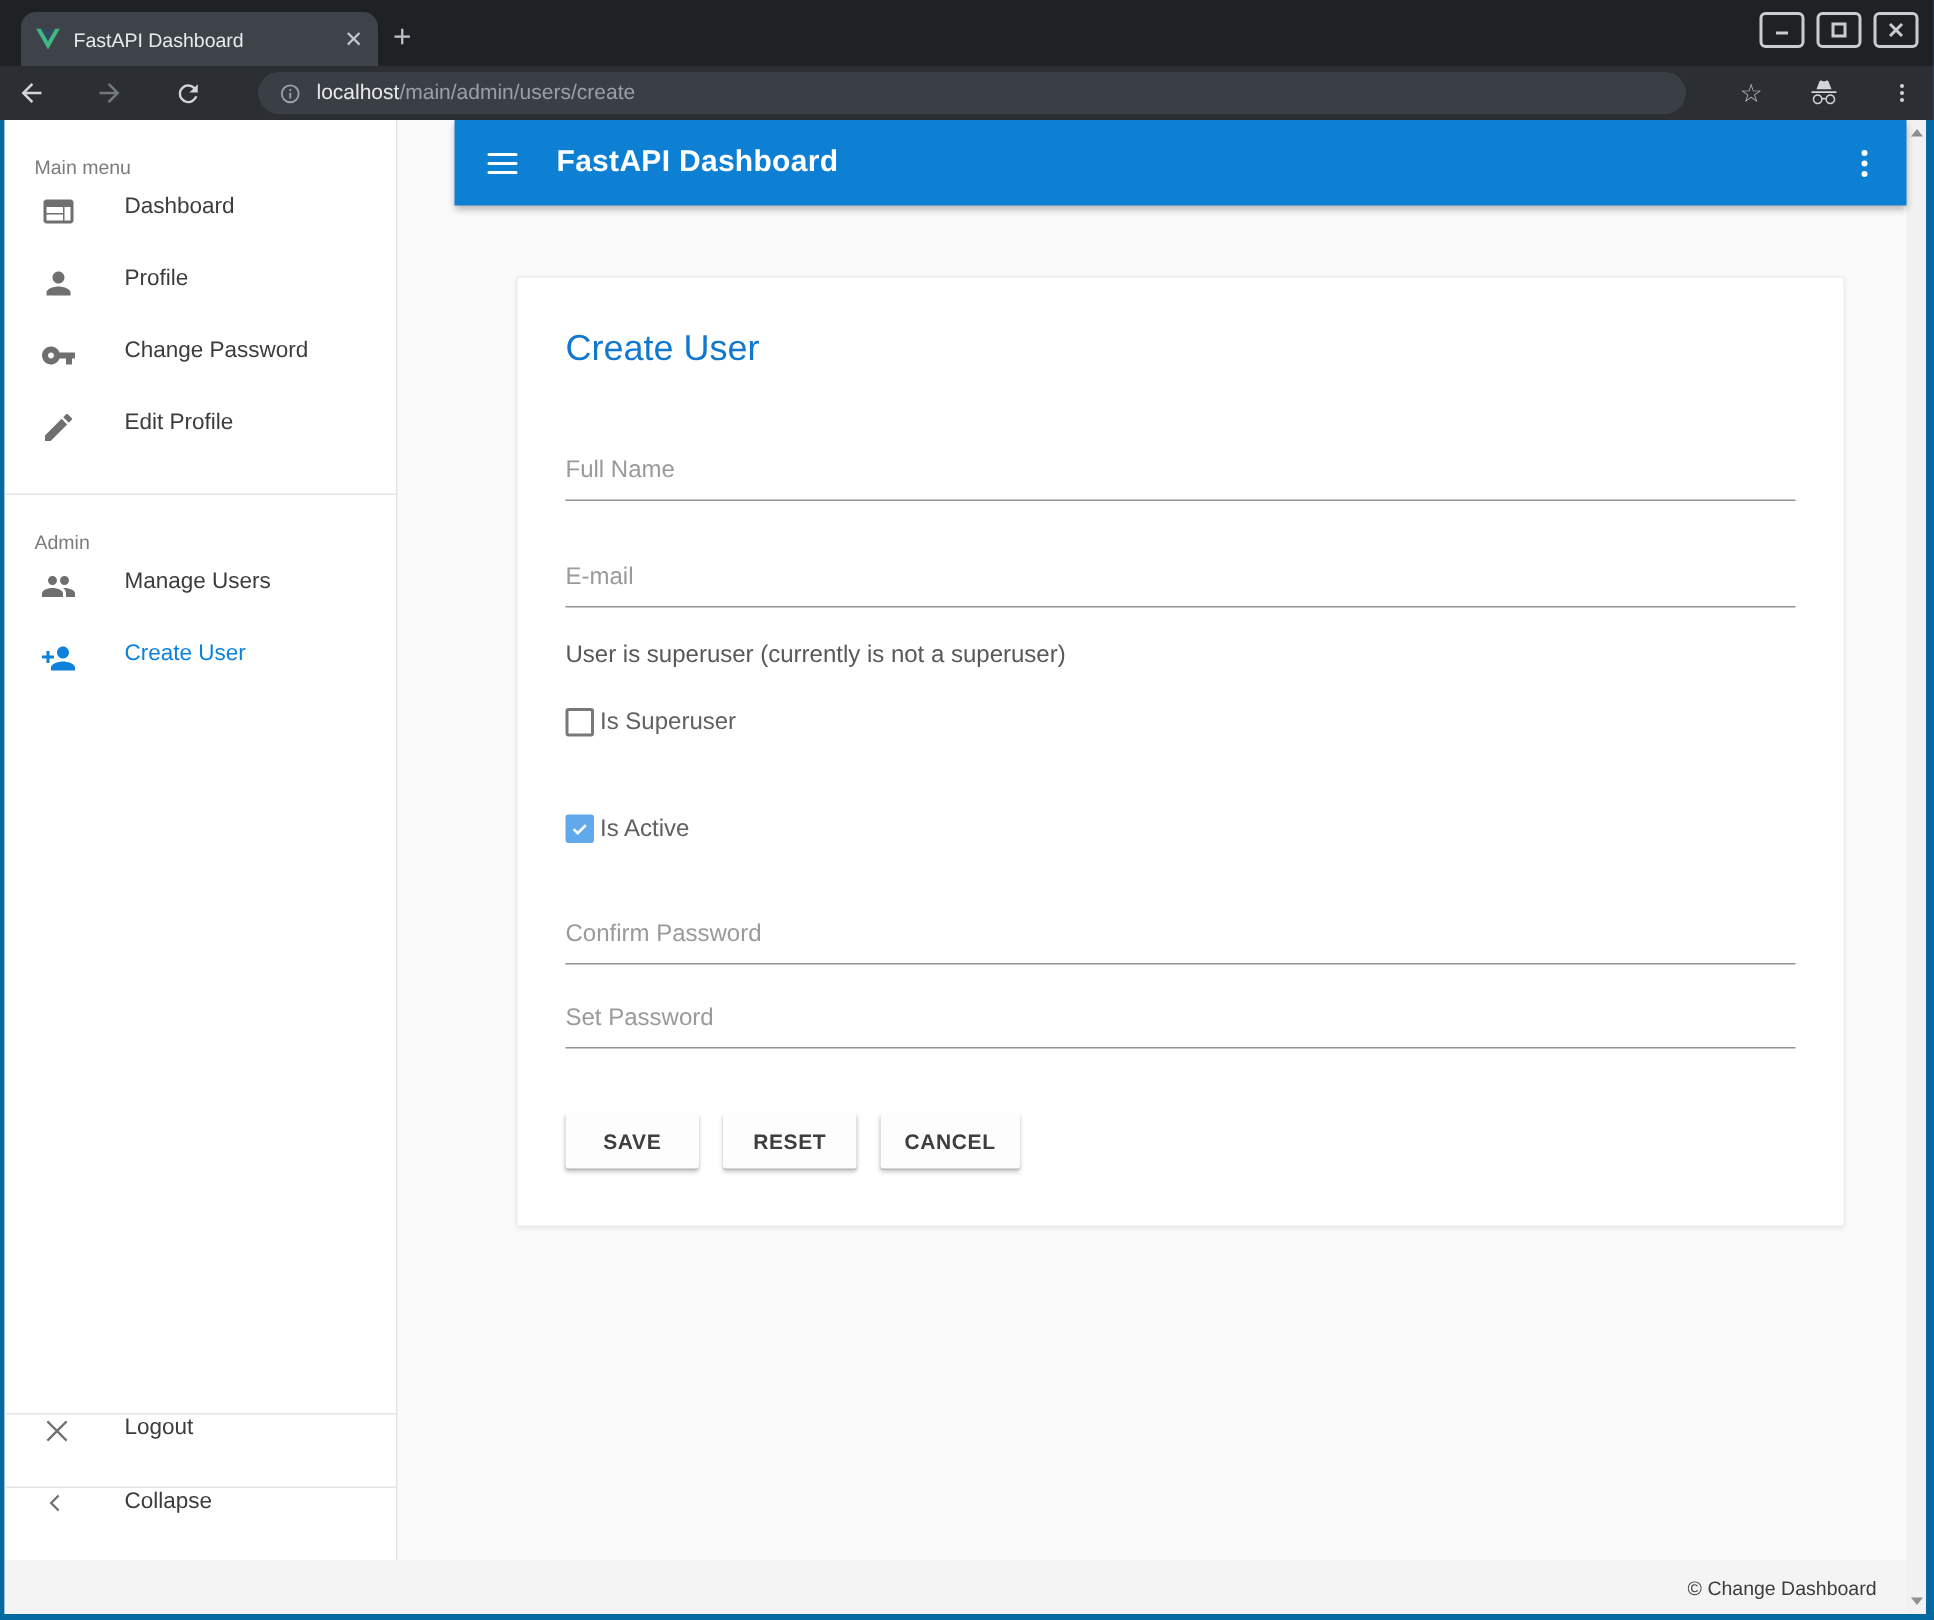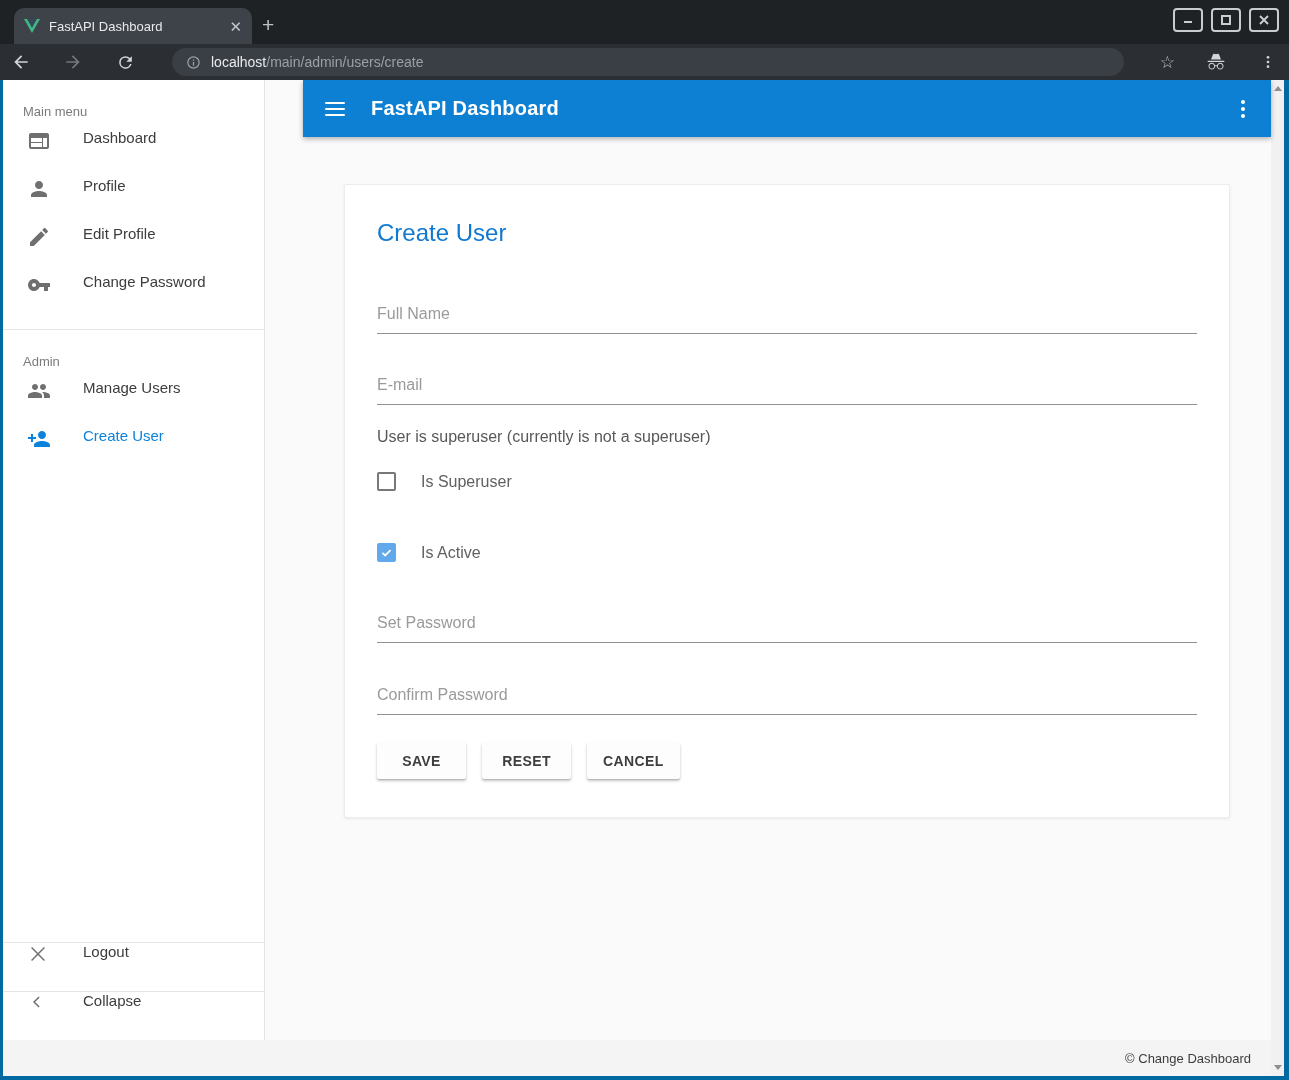--- a/index.html
+++ b/index.html
@@ -69,21 +69,21 @@
   .fld { display:block; width:100%; border:none; outline:none; border-bottom:1px solid #929292;
     font-size:16px; color:#333; padding:0 0 10px 0; background:transparent;
     font-family:"Liberation Sans", sans-serif; }
   .fld::placeholder { color:#9a9a9a; opacity:1; }
   .fld-fullname { margin-bottom:42px; }
   .fld-email { margin-bottom:23px; }
   .fld-setpw { margin-bottom:43px; }
   .fld-confirmpw { margin-bottom:27px; }
 
   .hint { font-size:16px; color:#585858; margin-bottom:26px; }
-  .check-row { display:flex; align-items:center; gap:25px; margin-bottom:30px; cursor:pointer; }
+  .check-row { display:flex; align-items:center; gap:4px; margin-bottom:30px; cursor:pointer; }
   .checkbox { width:19px; height:19px; border:2px solid #787878; border-radius:2px; background:#fff;
     display:flex; align-items:center; justify-content:center; }
   .checkbox.checked { background:#61a9ea; border-color:#61a9ea; }
   .check-label { font-size:16px; color:#616161; }
   .gap-lg { height:22px; }
 
   .btn-row { display:flex; gap:16px; }
   .btn { min-width:89px; height:37px; background:#fdfdfd; border:none; border-radius:2px;
     font-family:"Liberation Sans", sans-serif; font-size:14px; font-weight:700; color:#3e3e3e;
     letter-spacing:.4px; box-shadow:0 2px 3px rgba(0,0,0,.22), 0 1px 1px rgba(0,0,0,.12);
@@ -192,33 +192,33 @@
           <svg width="24" height="24" viewBox="0 0 24 24" fill="currentColor">
               <path d="M12 12c2.21 0 4-1.79 4-4s-1.79-4-4-4-4 1.79-4 4 1.79 4 4 4zm0 2c-2.67 0-8 1.34-8 4v2h16v-2c0-2.66-5.33-4-8-4z"></path>
             </svg>
         </span>
         <span>Profile</span>
       </div>
 
       <div class="side-item">
         <span class="ico">
           <svg width="24" height="24" viewBox="0 0 24 24" fill="currentColor">
+              <path d="M12.65 10C11.83 7.67 9.61 6 7 6c-3.31 0-6 2.69-6 6s2.69 6 6 6c2.61 0 4.83-1.67 5.65-4H17v4h4v-4h2v-4H12.65zM7 14c-1.1 0-2-.9-2-2s.9-2 2-2 2 .9 2 2-.9 2-2 2z"></path>
+            </svg>
+        </span>
+        <span>Change Password</span>
+      </div>
+
+      <div class="side-item">
+        <span class="ico">
+          <svg width="24" height="24" viewBox="0 0 24 24" fill="currentColor">
               <path d="M3 17.25V21h3.75L17.81 9.94l-3.75-3.75L3 17.25zM20.71 7.04c.39-.39.39-1.02 0-1.41l-2.34-2.34c-.39-.39-1.02-.39-1.41 0l-1.83 1.83 3.75 3.75 1.83-1.83z"></path>
             </svg>
         </span>
         <span>Edit Profile</span>
-      </div>
-
-      <div class="side-item">
-        <span class="ico">
-          <svg width="24" height="24" viewBox="0 0 24 24" fill="currentColor">
-              <path d="M12.65 10C11.83 7.67 9.61 6 7 6c-3.31 0-6 2.69-6 6s2.69 6 6 6c2.61 0 4.83-1.67 5.65-4H17v4h4v-4h2v-4H12.65zM7 14c-1.1 0-2-.9-2-2s.9-2 2-2 2 .9 2 2-.9 2-2 2z"></path>
-            </svg>
-        </span>
-        <span>Change Password</span>
       </div>
 
       <div class="divider" style="margin-top:8px"></div>
       <div class="side-header">Admin</div>
 
       <div class="side-item">
         <span class="ico">
           <svg width="24" height="24" viewBox="0 0 24 24" fill="currentColor">
               <path d="M16 11c1.66 0 2.99-1.34 2.99-3S17.66 5 16 5c-1.66 0-3 1.34-3 3s1.34 3 3 3zm-8 0c1.66 0 2.99-1.34 2.99-3S9.66 5 8 5C6.34 5 5 6.34 5 8s1.34 3 3 3zm0 2c-2.33 0-7 1.17-7 3.5V19h14v-2.5c0-2.33-4.67-3.5-7-3.5zm8 0c-.29 0-.62.02-.97.05 1.16.84 1.97 1.97 1.97 3.45V19h6v-2.5c0-2.33-4.67-3.5-7-3.5z"></path>
             </svg>
@@ -289,23 +289,23 @@
         <div class="check-row">
           <span class="checkbox checked">
             <svg width="13" height="13" viewBox="0 0 24 24">
                 <path d="M4.5 12.5l5 5 10-10" stroke="#ffffff" stroke-width="3.2" fill="none"></path>
               </svg>
           </span>
           <span class="check-label">Is Active</span>
         </div>
 
         <div class="gap-lg"></div>
+        <input class="fld fld-confirmpw" type="password" placeholder="Confirm Password" style="">
+
         <input class="fld fld-setpw" type="password" placeholder="Set Password" style="">
-
-        <input class="fld fld-confirmpw" type="password" placeholder="Confirm Password" style="">
 
         <div class="btn-row">
           <button class="btn">SAVE</button>
           <button class="btn">RESET</button>
           <button class="btn">CANCEL</button>
         </div>
       </section>
     </main>
 
     <footer class="pagefooter">

